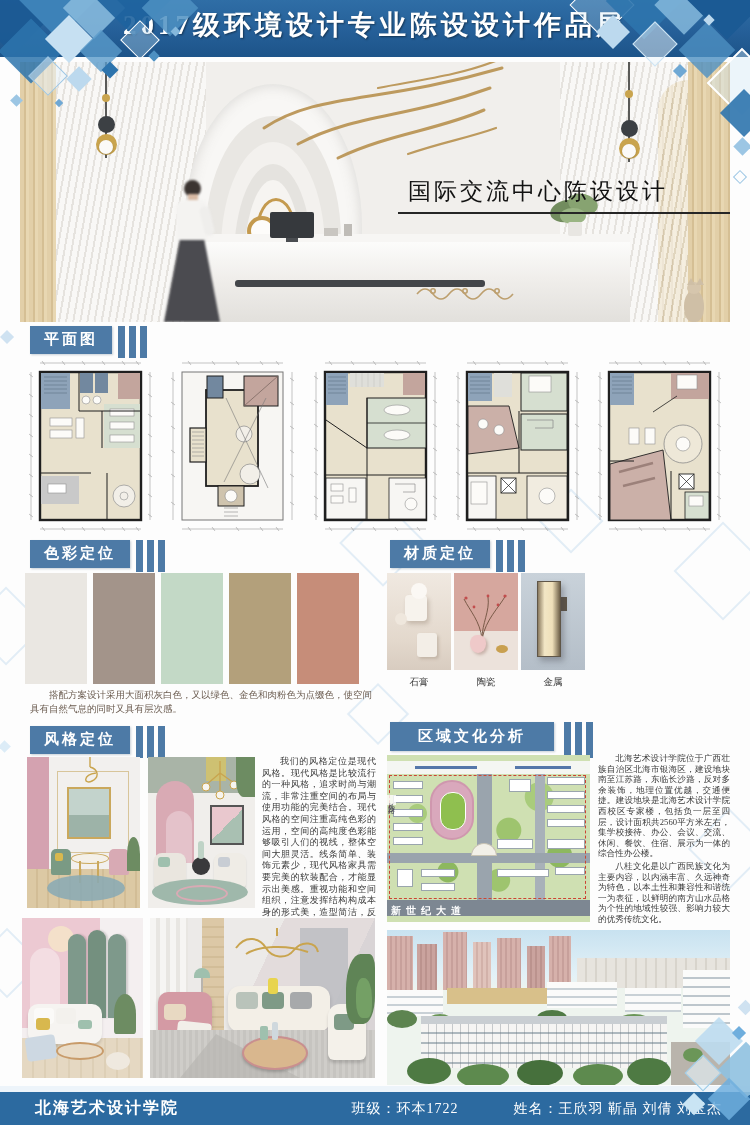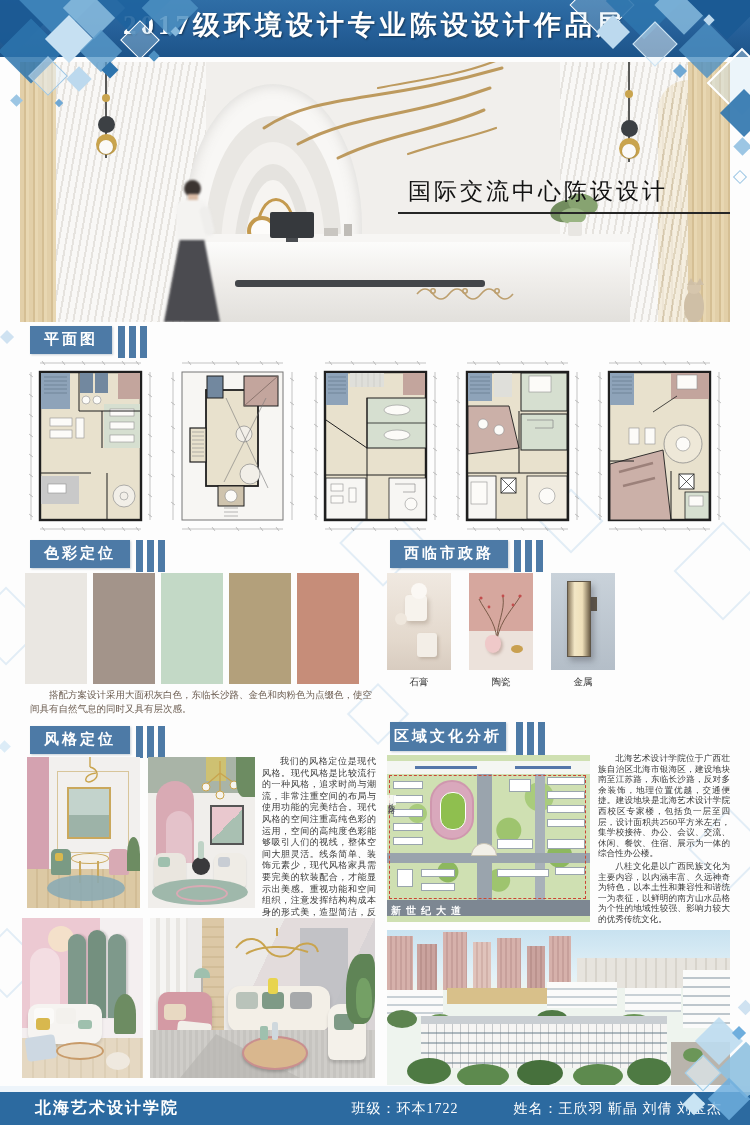--- a/index.html
+++ b/index.html
@@ -36,21 +36,21 @@
   .bargrp{display:flex;margin-left:6px;}
   .bar{width:7px;height:32px;background:#4d7aa6;margin-right:4px;}
   
   .plansrow{position:absolute;left:24px;top:356px;width:702px;display:flex;justify-content:space-between;}
   .plan{display:block;}
   
   .swrow{position:absolute;left:25px;top:573px;display:flex;gap:6px;}
   .swatch{width:62px;height:111px;}
   .caption{position:absolute;left:30px;top:688px;width:348px;color:#6b5c50;font-size:9.5px;
         line-height:14px;text-indent:2em;font-family:"Liberation Serif","DejaVu Serif",serif;}
-  .matrow{position:absolute;left:387px;top:573px;display:flex;gap:18px;}
+  .matrow{position:absolute;left:387px;top:573px;display:flex;gap:3px;}
   .mat{width:64px;}
   .matimg{position:relative;width:64px;height:97px;overflow:hidden;}
   .matlab{margin-top:6px;text-align:center;font-size:9.5px;color:#333;
         font-family:"Liberation Serif","DejaVu Serif",serif;}
   
   .styletext{position:absolute;left:262px;top:756px;width:114px;height:160px;color:#3a3a3a;
         font-size:9px;line-height:11.6px;text-align:justify;text-indent:2em;
         font-family:"Liberation Serif","DejaVu Serif",serif;}
   .cultext{position:absolute;left:598px;top:753px;width:132px;color:#3a3a3a;font-size:8.6px;
         line-height:10.6px;text-align:justify;font-family:"Liberation Serif","DejaVu Serif",serif;}
@@ -403,36 +403,36 @@
 
   <div class="sechdr" style="left:30px;top:540px;">
     <div class="secbox">色彩定位</div>
     <div class="bargrp">
         <div class="bar"></div>
         <div class="bar"></div>
         <div class="bar"></div>
       </div>
   </div>
   <div class="sechdr" style="left:390px;top:540px;">
-    <div class="secbox">西临市政路</div>
+    <div class="secbox">材质定位</div>
     <div class="bargrp">
         <div class="bar"></div>
         <div class="bar"></div>
         <div class="bar"></div>
       </div>
   </div>
 
   <div class="swrow">
     <div class="swatch" style="background: rgb(234, 231, 226);"></div>
     <div class="swatch" style="background: rgb(163, 148, 138);"></div>
     <div class="swatch" style="background: rgb(195, 217, 198);"></div>
     <div class="swatch" style="background: rgb(179, 160, 123);"></div>
     <div class="swatch" style="background: rgb(198, 141, 121);"></div>
   </div>
-  <div class="caption">搭配方案设计采用大面积灰白色，东临长沙路、金色和肉粉色为点缀色，使空间具有自然气息的同时又具有层次感。</div>
+  <div class="caption">搭配方案设计采用大面积灰白色，又以绿色、金色和肉粉色为点缀色，使空间具有自然气息的同时又具有层次感。</div>
 
   <div class="matrow">
     <div class="mat">
       <div class="matimg" style="background:linear-gradient(180deg,#f0e9e1 0,#e3d8cc 70%,#d8ccc0 100%);">
         <div class="abs" style="left:18px;top:22px;width:22px;height:26px;border-radius:4px;background:#f7f3ed;box-shadow:2px 3px 4px rgba(120,100,80,.3);"></div>
         <div class="abs" style="left:24px;top:10px;width:16px;height:16px;border-radius:8px;background:#fbf8f4;"></div>
         <div class="abs" style="left:8px;top:40px;width:12px;height:12px;border-radius:50%;background:#efe7dd;"></div>
         <div class="abs" style="left:30px;top:60px;width:20px;height:24px;border-radius:3px;background:#f3eee7;box-shadow:2px 2px 3px rgba(120,100,80,.25);"></div>
       </div>
       <div class="matlab">石膏</div>
@@ -564,21 +564,21 @@
     <div class="abs" style="left:92px;top:118px;width:62px;height:30px;border-radius:50%;background:#d9b78e;border:2px solid #c98f8f;box-shadow:0 2px 3px rgba(0,0,0,.2);"></div>
     <div class="abs" style="left:110px;top:108px;width:8px;height:14px;background:#9fc0ae;border-radius:2px;"></div>
     <div class="abs" style="left:122px;top:104px;width:6px;height:18px;background:#cfd8dd;border-radius:2px;"></div>
     <div class="abs" style="left:178px;top:86px;width:38px;height:56px;border-radius:12px 12px 6px 6px;background:#f4f1ea;box-shadow:0 3px 3px rgba(0,0,0,.15);"></div>
     <div class="abs" style="left:184px;top:96px;width:20px;height:16px;border-radius:4px;background:#7e9a86;"></div>
     <div class="abs" style="left:196px;top:36px;width:29px;height:70px;background:#5f8456;border-radius:50% 20% 40% 30%;"></div>
     <div class="abs" style="left:206px;top:60px;width:16px;height:40px;background:#74a065;border-radius:40% 50% 30% 40%;"></div>
   </div>
 
   <div class="sechdr" style="left:390px;top:722px;">
-    <div class="secbox" style="padding:5px 4px;">区域文化分析</div>
+    <div class="secbox" style="padding:5px 28px;">区域文化分析</div>
     <div class="bargrp" style="margin-left:10px;">
         <div class="bar" style="height:36px;"></div>
         <div class="bar" style="height:36px;"></div>
         <div class="bar" style="height:36px;"></div>
       </div>
   </div>
 
   <div class="map">
 
     <div class="abs" style="left:0;top:0;width:203px;height:167px;

